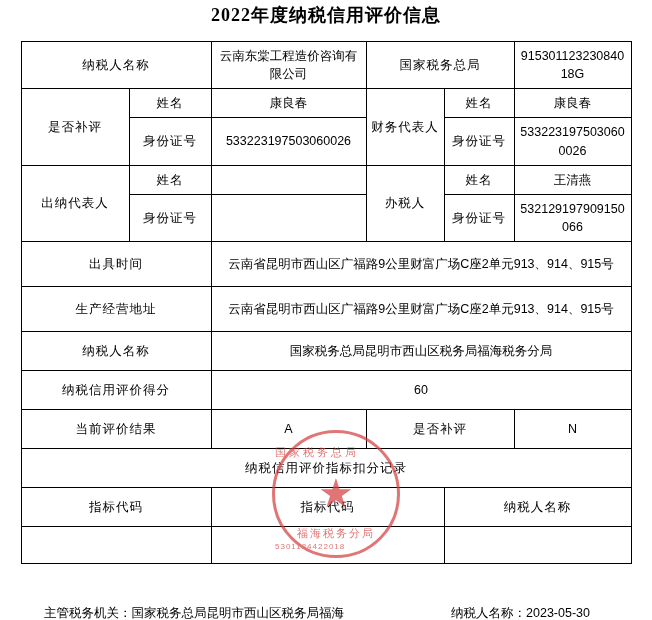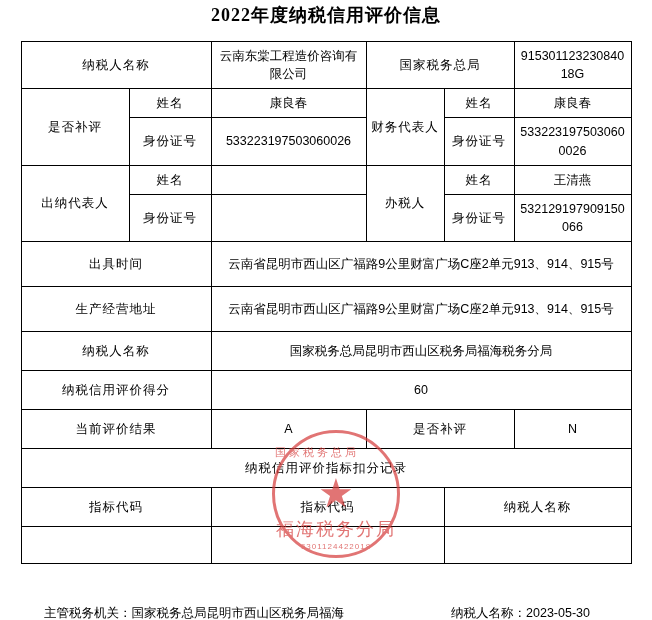--- a/index.html
+++ b/index.html
@@ -108,29 +108,29 @@
     font-size: 11px;
     letter-spacing: 3px;
     font-family: Liberation Serif, serif;
   }
   .seal-text-bottom {
     position: absolute;
     width: 100%;
     bottom: 14px;
     text-align: center;
     color: #d6403f;
-    font-size: 18px;
+    font-size: 11px;
     letter-spacing: 2px;
     font-family: "Liberation Serif", serif;
   }
   .seal-text-num {
     position: absolute;
     width: 100%;
     bottom: 4px;
-    text-align: center;
+    text-align: left;
     color: #d6403f;
     font-size: 8px;
     letter-spacing: 1px;
   }
 </style>
 </head>
 <body>
 
 <div class="page">
 

